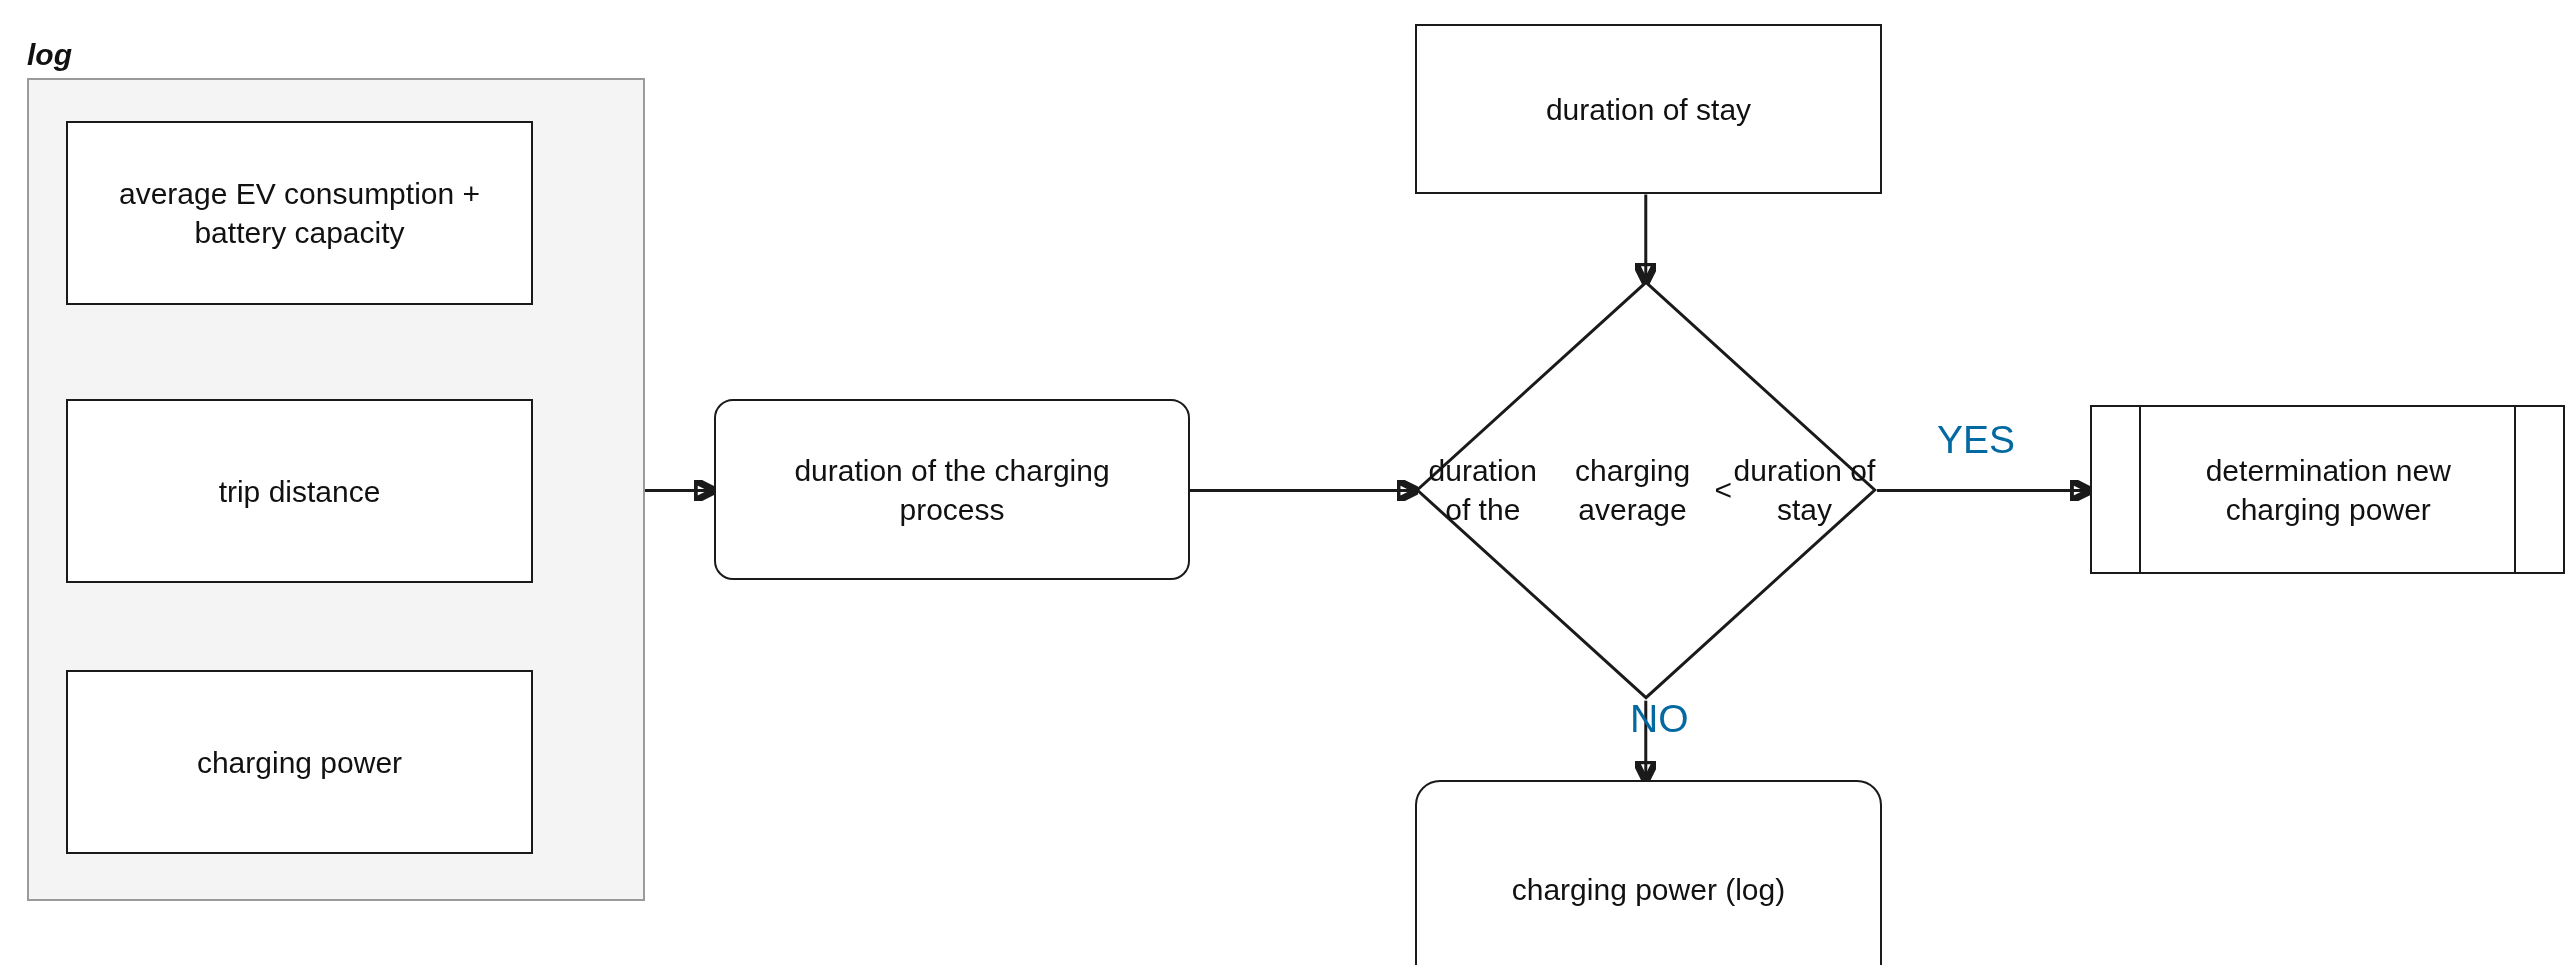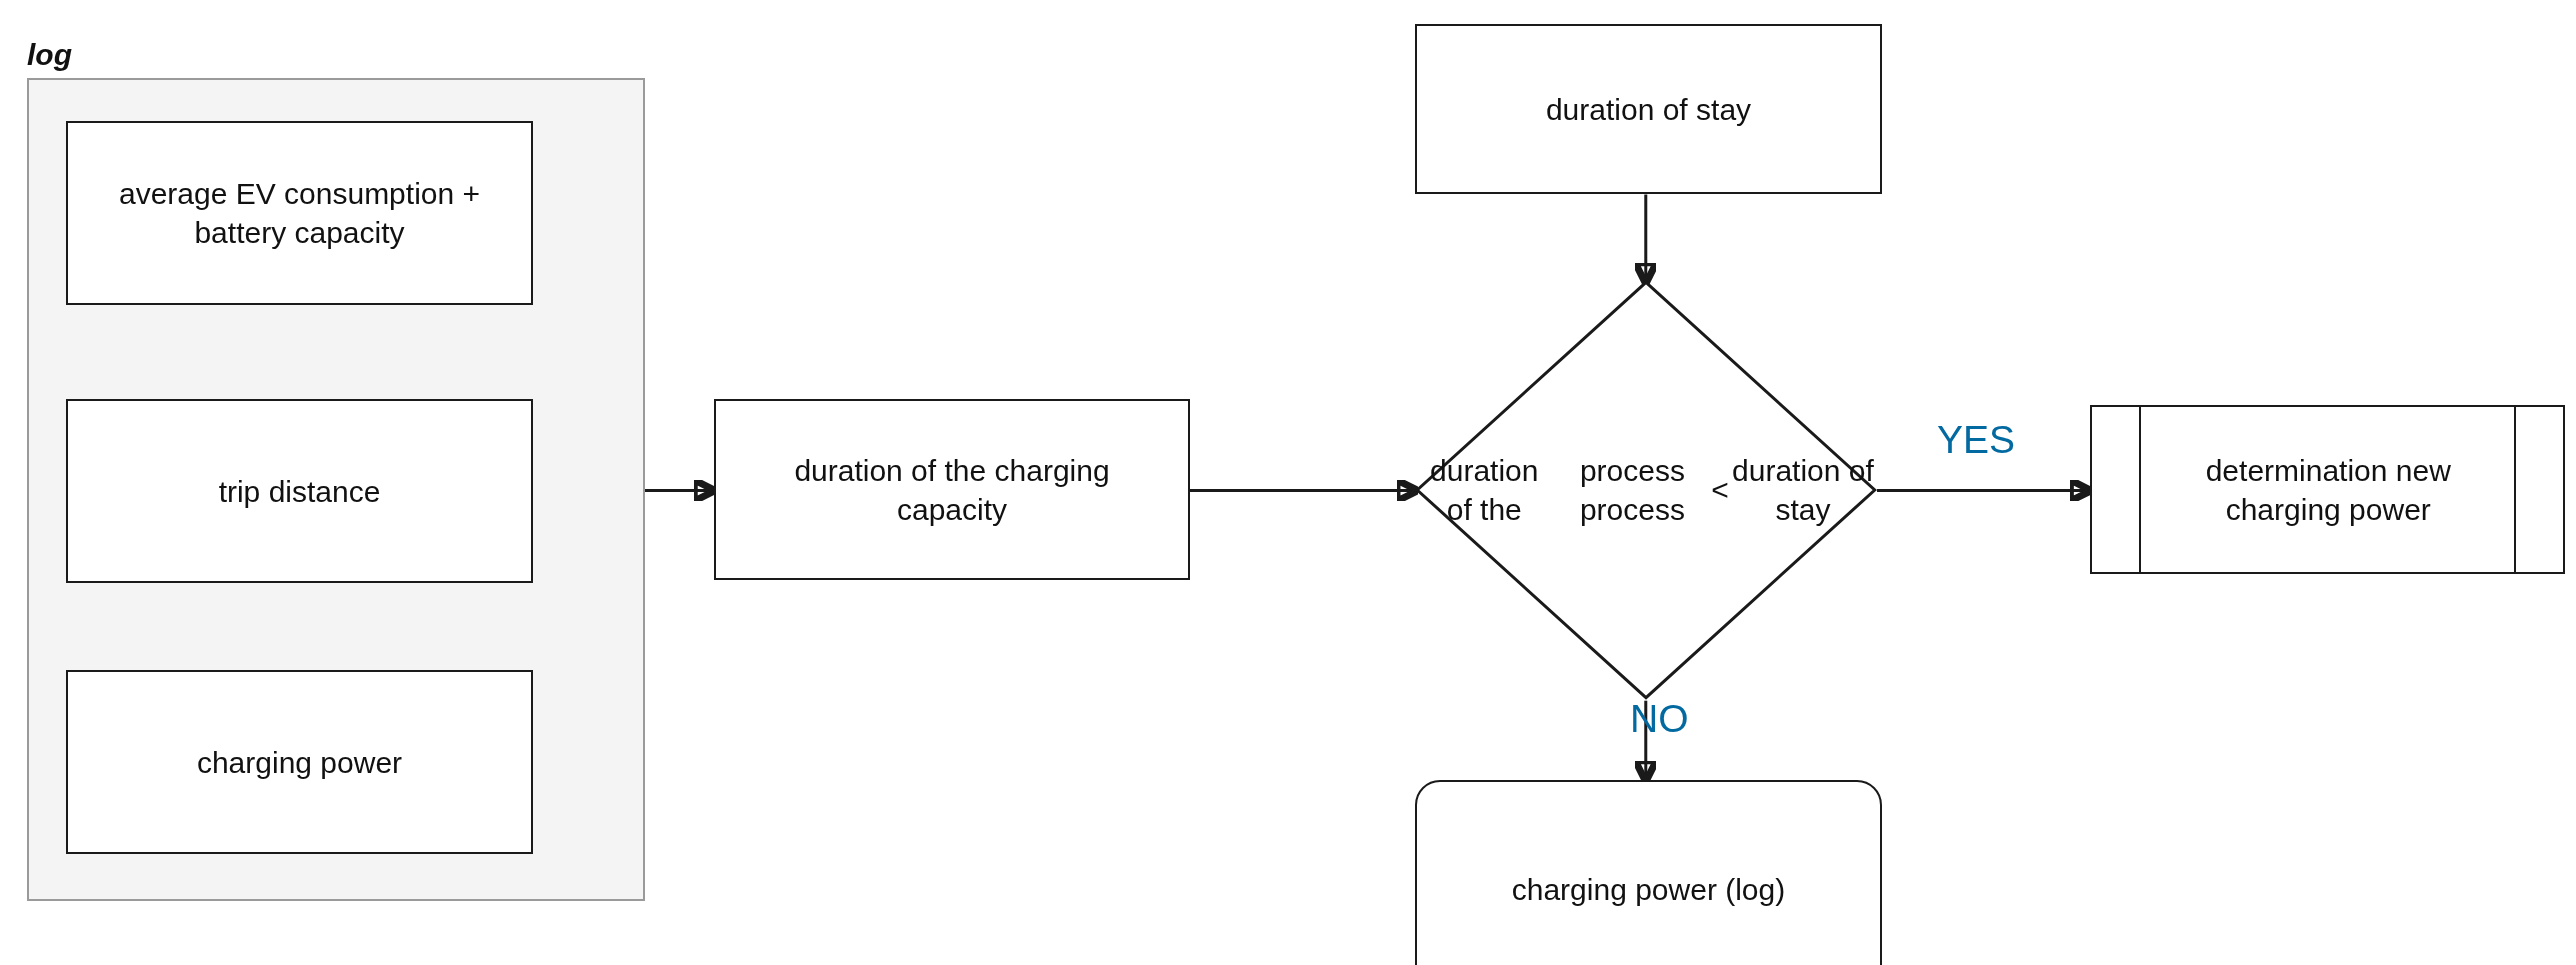--- a/index.html
+++ b/index.html
@@ -153,38 +153,38 @@
     <div>
       <span>average EV consumption +</span><br>
       <span>battery capacity</span>
     </div>
   </div>
 
   <div class="node" style="left:66px; top:670px; width:467px; height:184px;">
     <div>charging power</div>
   </div>
 
-  <div class="node" style="left:714px; top:399px; width:476px; height:181px;">
+  <div class="node" style="left:714px; top:399px; width:476px; height:181px;border-radius:19px;">
     <div>
       <span>duration of the charging</span><br>
-      <span>capacity</span>
+      <span>process</span>
     </div>
   </div>
 
   <div class="node" style="left:1415px; top:24px; width:467px; height:170px;">
     <div>duration of stay</div>
   </div>
 
   <div class="diamond-wrap" style="left:1415px; top:280px; width:462px; height:420px;">
     <svg width="462" height="420" viewBox="0 0 614 558">
       <polygon points="307,3 611,279 307,555 3,279" fill="#ffffff" stroke="#1a1a1a" stroke-width="4"></polygon>
     </svg>
     <div class="diamond-text">
       <span>duration of the</span>
-      <span>process process</span>
+      <span>charging average</span>
       <span class="op">&lt;</span>
       <span>duration of stay</span>
     </div>
   </div>
 
   <div class="edge-label" style="left:1937px; top:418px;">YES</div>
 
   <div class="edge-label" style="left:1630px; top:697px;">NO</div>
 
   <div class="node predefined" style="left:2090px; top:405px; width:475px; height:169px;padding-left:12px;">

